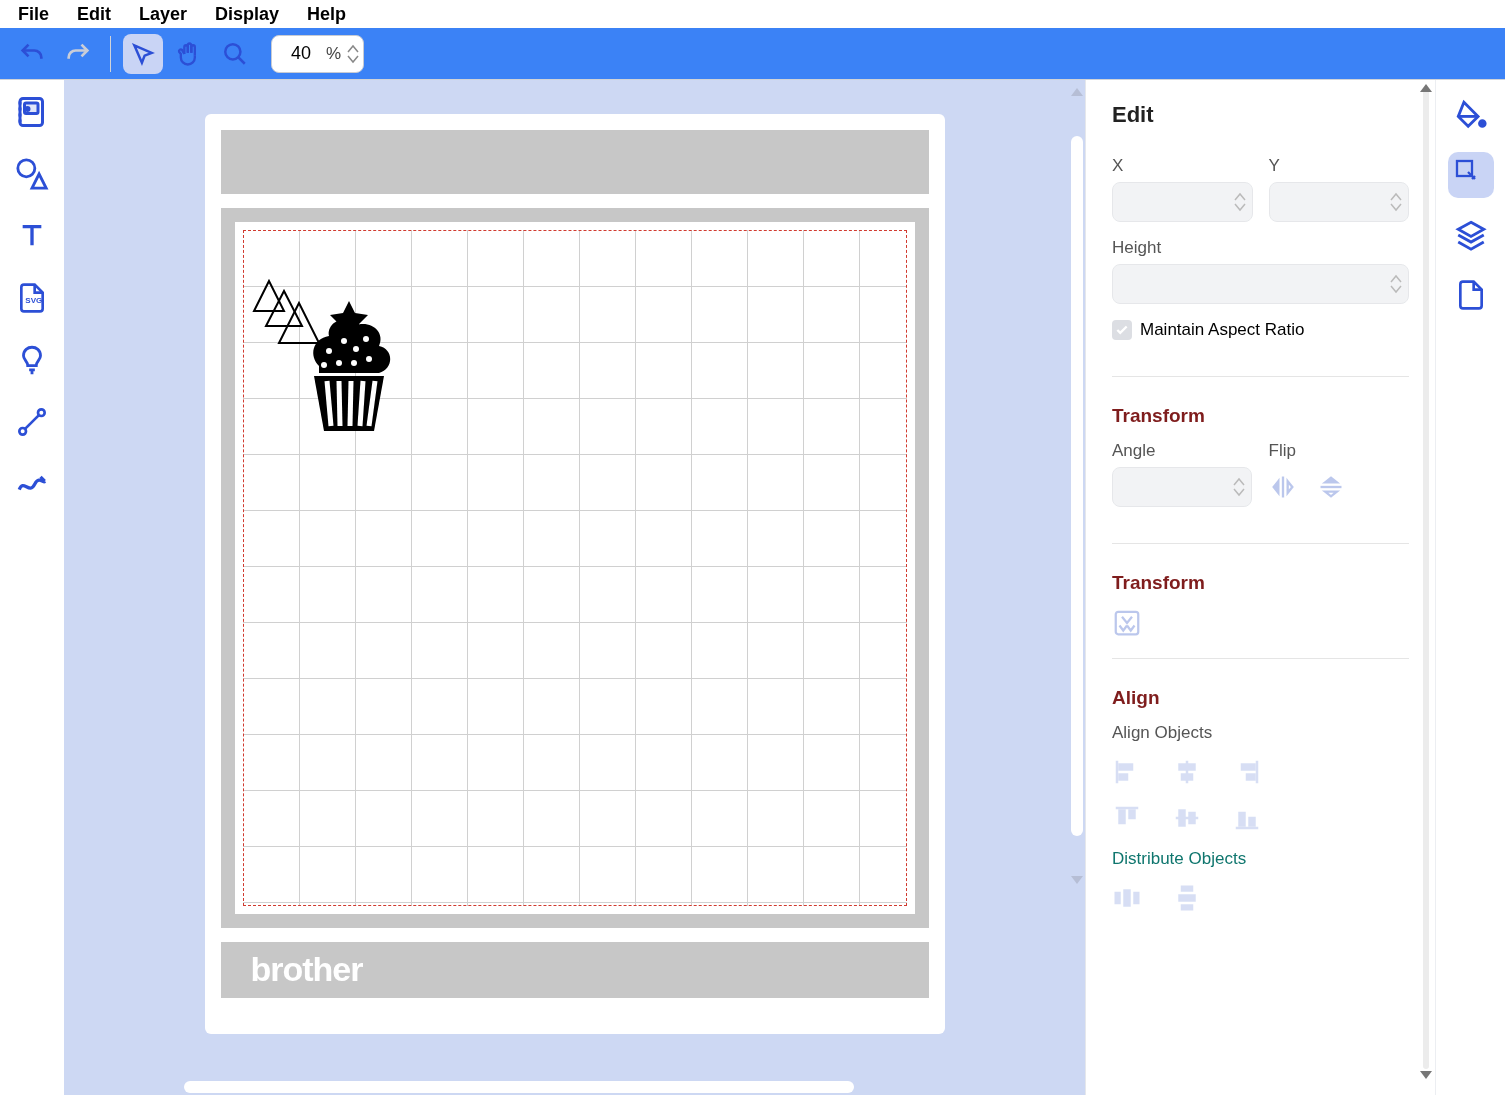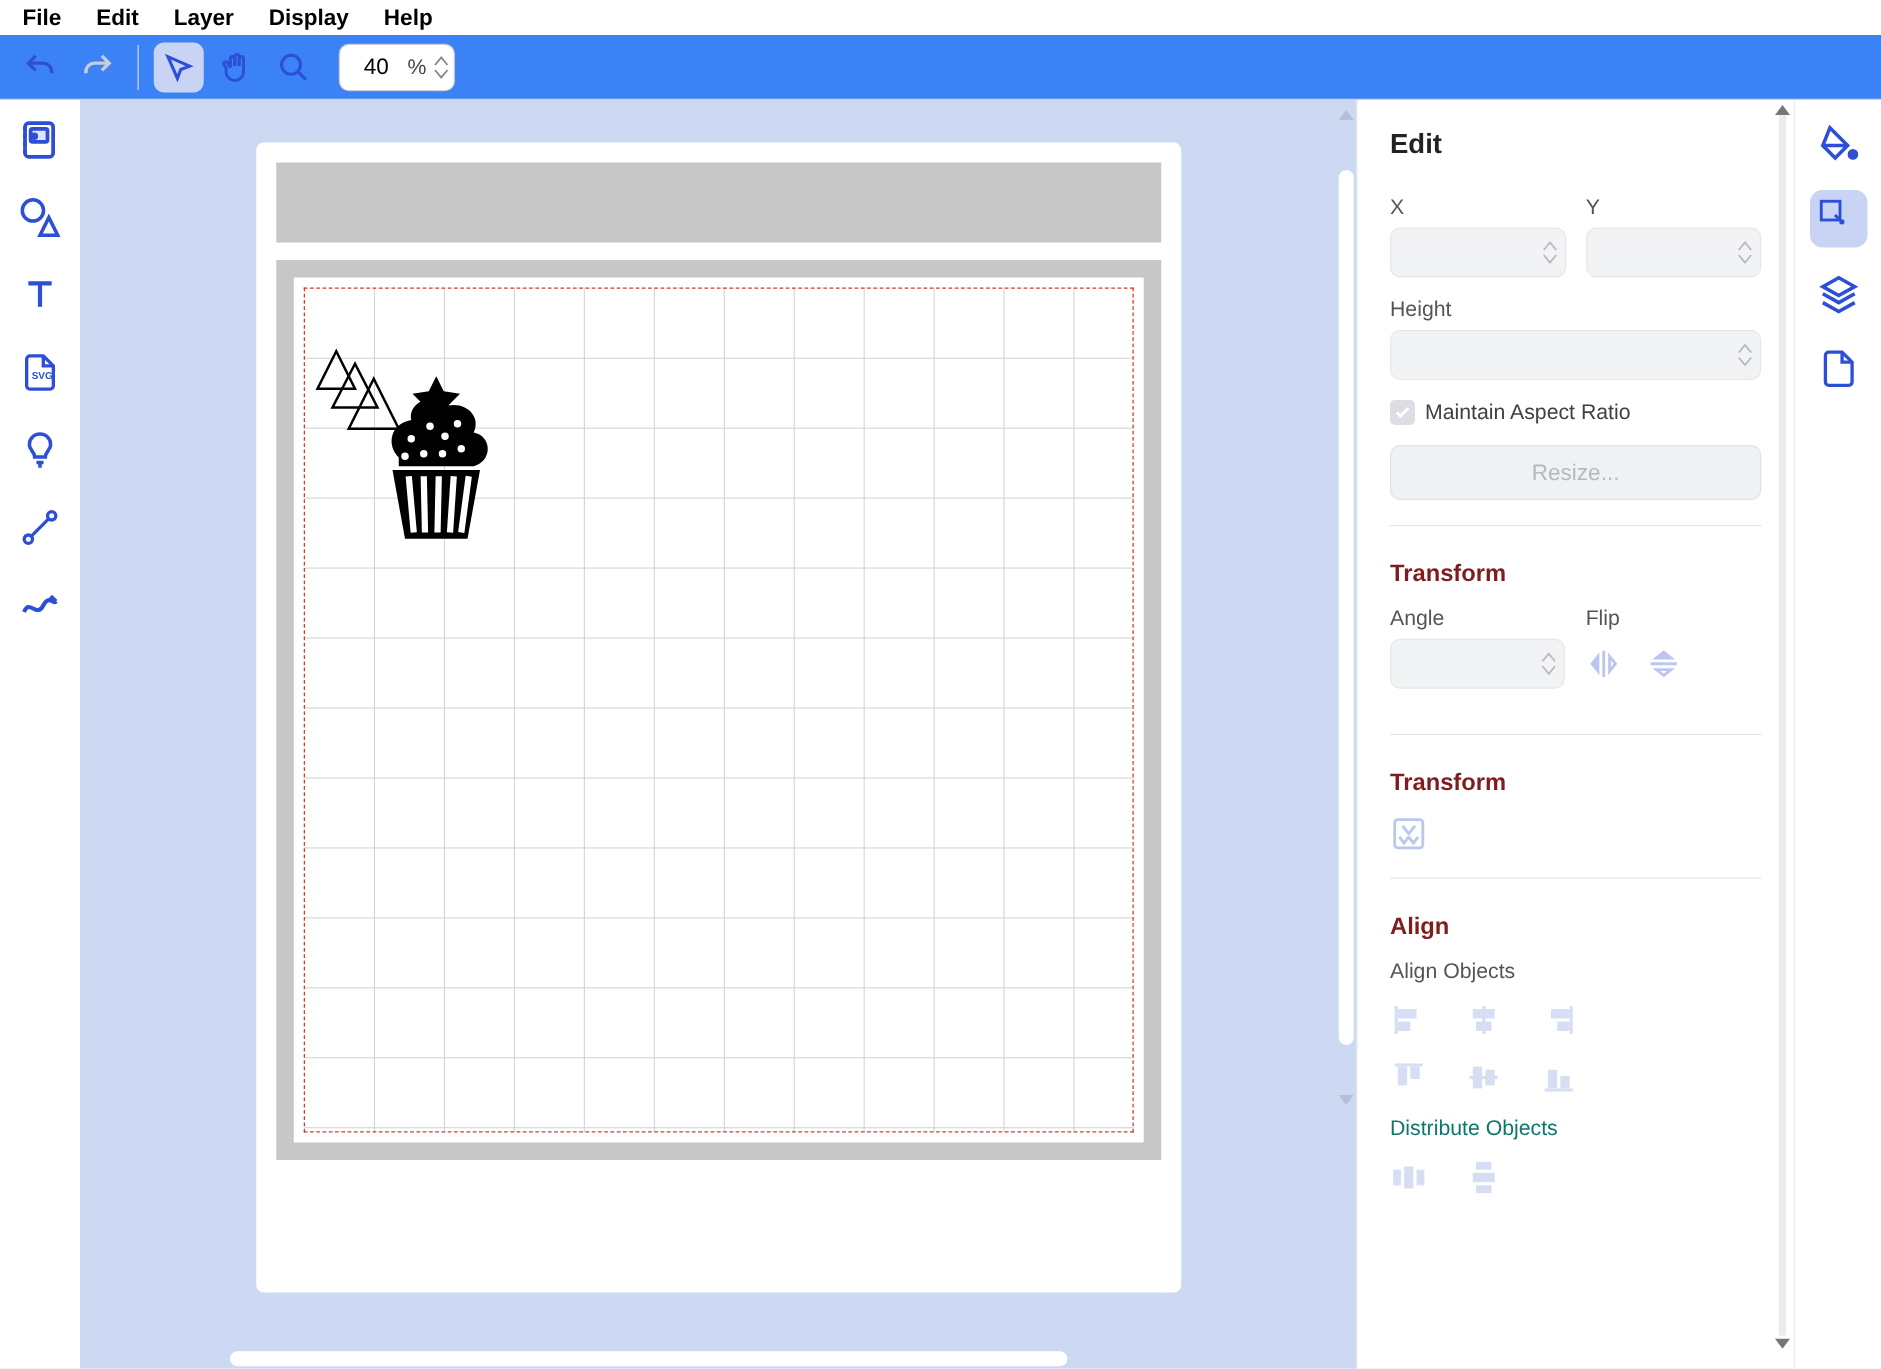--- a/index.html
+++ b/index.html
@@ -53,21 +53,21 @@
   .right-panel { width: 420px; background: #fff; border-left: 1px solid #e5e7eb; display: flex; }
   .panel-body { flex:1; padding: 22px 26px; overflow-y:auto; color:#444; position:relative;}
   .panel-body h2 { font-size: 22px; font-weight: 700; color:#222; margin-bottom: 28px;}
   .section { margin-bottom: 28px; padding-bottom: 20px; border-bottom:1px solid #e5e5e5;}
   .section:last-child{border-bottom:none;}
   .row { display:flex; gap:16px; margin-bottom:16px;}
   .field { flex:1; }
   .field label { display:block; font-size:17px; color:#555; margin-bottom:6px; font-weight:500;}
   .spinner-box { display:flex; background:#f0f1f3; border:1px solid #e0e2e6; border-radius:8px; height:40px; align-items:center; padding:0 6px 0 10px; opacity:.8;}
   .spinner-box.narrow{width:140px;}
-  .chk-row { display:flex; align-items:center; gap:8px; color:#404040; font-size:17px; margin-bottom:16px;}
+  .chk-row { display:flex; align-items:center; gap:8px; color:#000000; font-size:17px; margin-bottom:16px;}
   .chk { width:20px; height:20px; background:#dcdee3; border-radius:4px; display:flex;align-items:center;justify-content:center;}
   .btn-wide { width:100%; height:44px; background:#f0f1f3; border:1px solid #e0e2e6; border-radius:8px; color:#b5b8bd; font-size:18px; cursor:pointer;}
   .hlabel{font-size:19px;color:#7f1d1d;font-weight:600;margin-bottom:14px;}
   .icon-row{display:flex;gap:30px;margin-bottom:16px;}
   .icon-row .ic{width:30px;height:30px;opacity:.35;cursor:pointer;}
   .panel-vtrack { position:absolute; right:6px; top:10px; width:6px; height: calc(100% - 36px); background:#ececec; border-radius:3px;}
   .panel-vtrack::after{content:'';position:absolute;right:-3px;top:-6px;width:0;height:0;border-left:6px solid transparent;border-right:6px solid transparent;border-bottom:8px solid #777;}
   .panel-vtrack .endarrow{position:absolute;right:-3px;bottom:-10px;width:0;height:0;border-left:6px solid transparent;border-right:6px solid transparent;border-top:8px solid #777;}
   
   
@@ -223,20 +223,23 @@
                     <line x1="45" y1="90" x2="46" y2="135"></line>
                     <line x1="57" y1="90" x2="56" y2="135"></line>
                     <line x1="69" y1="90" x2="66" y2="135"></line>
                     <line x1="81" y1="90" x2="75" y2="135"></line>
                   </g>
                 </g>
               </svg>
             </div>
           </div>
         </div>
+        <div class="mat-bottom">
+          <span style="font-family:Arial;font-weight:800;color:#fff;font-size:34px;">brother</span>
+        </div>
       </div>
     </div>
   </div>
 
   <div class="right-panel">
     <div class="panel-body">
       <h2>Edit</h2>
 
       <div class="section">
         <div class="row">
@@ -286,21 +289,20 @@
           </div>
         </div>
         <div class="chk-row">
           <div class="chk">
             <svg width="14" height="14" viewBox="0 0 24 24" fill="none" stroke="#fff" stroke-width="4">
                 <path d="M4 12l5 5L20 6"></path>
               </svg>
           </div>
           <span>Maintain Aspect Ratio</span>
         </div>
-        <button class="btn-wide">Resize...</button>
       </div>
 
       <div class="section">
         <div class="hlabel">Transform</div>
         <div class="row">
           <div class="field">
             <label>Angle</label>
             <div class="spinner-box narrow">
               <span style="flex:1"></span>
               <div class="spinners">

